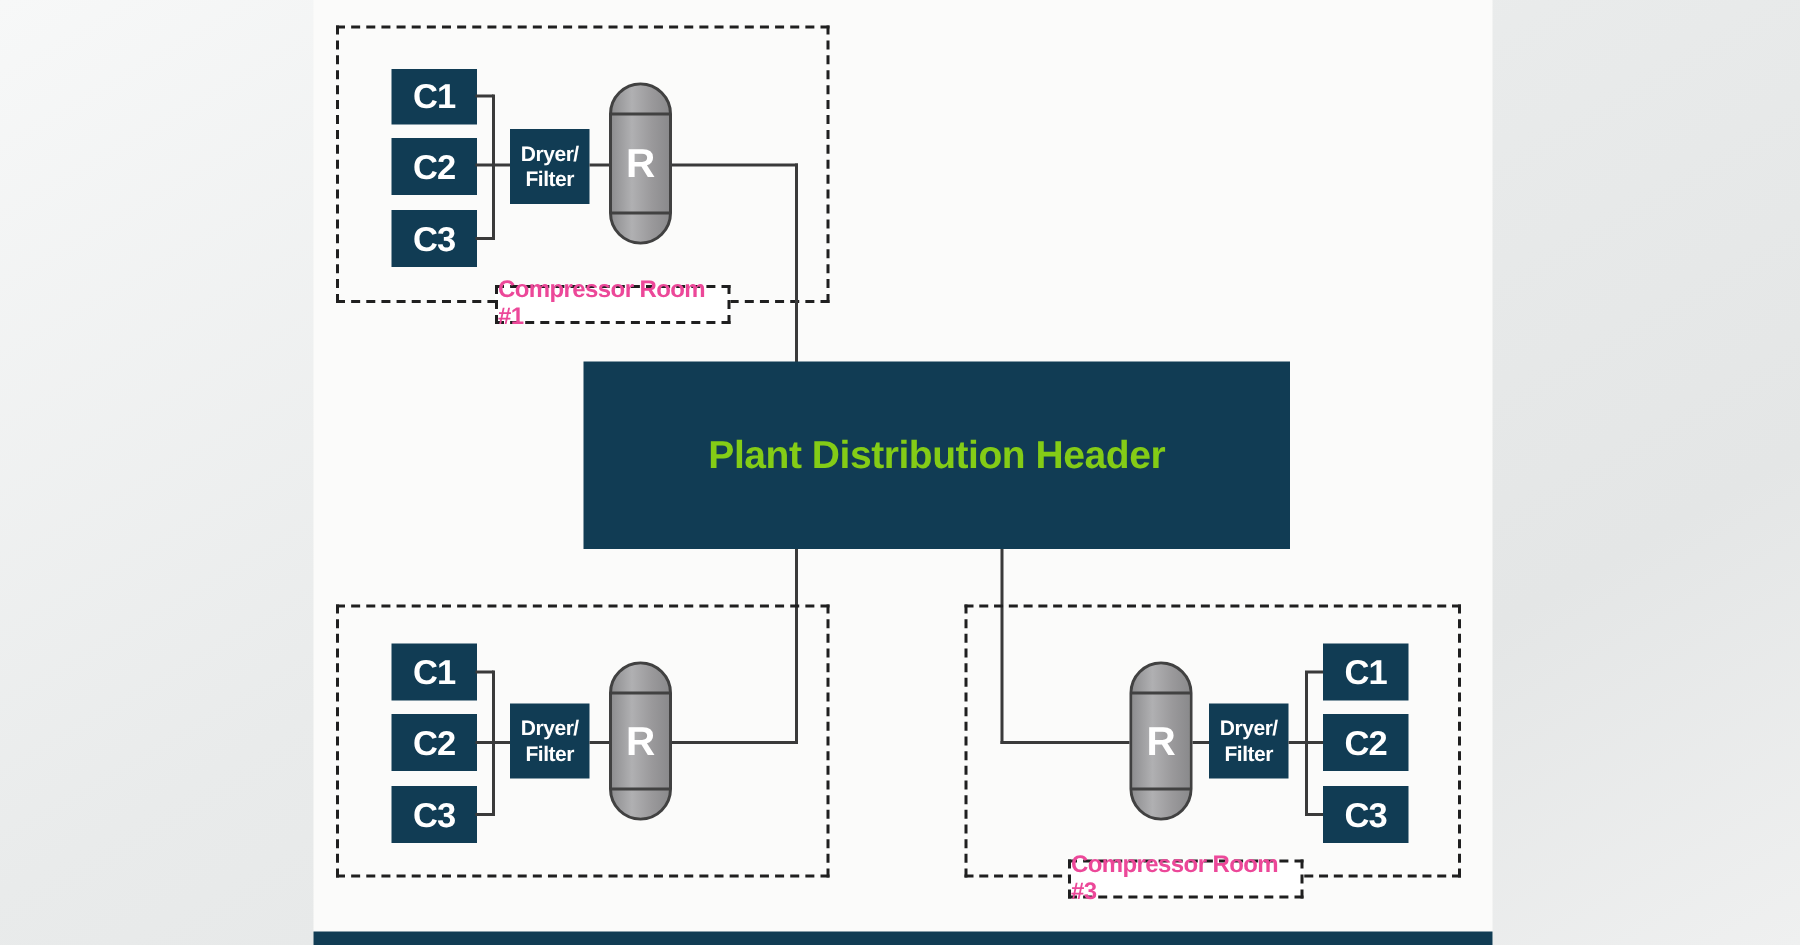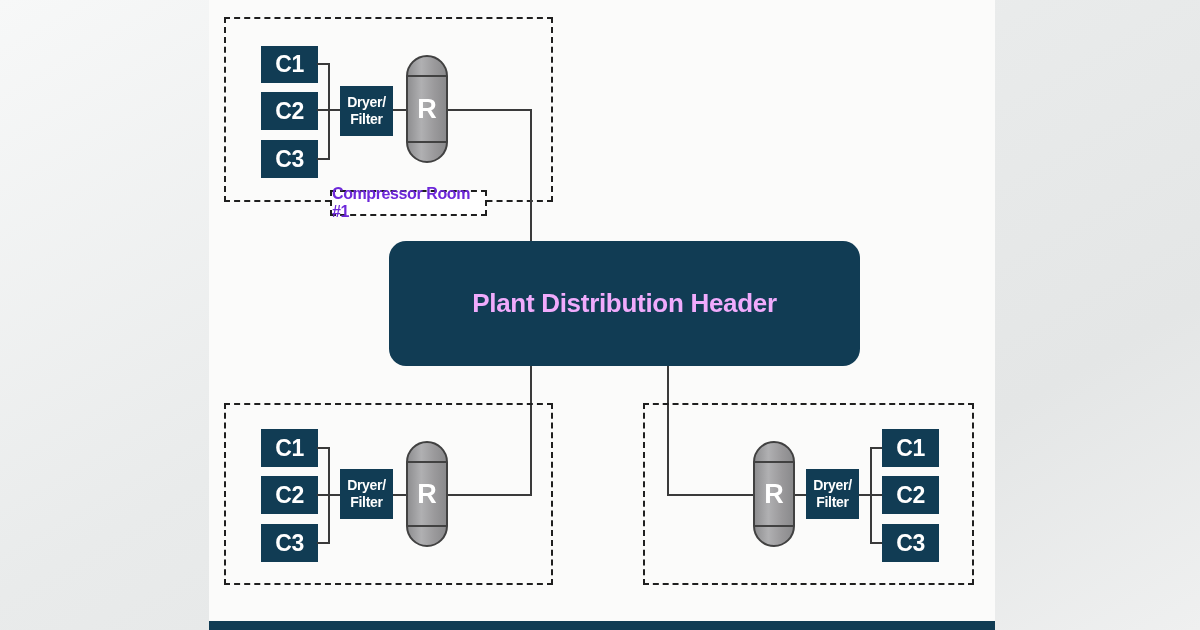--- a/index.html
+++ b/index.html
@@ -20,23 +20,23 @@
   .dfbox{background:var(--navy);color:#fff;display:flex;flex-direction:column;align-items:center;
          justify-content:center;font-weight:bold;font-size:14px;line-height:1.18;letter-spacing:-0.3px;}
   .pipe{background:var(--line);}
   .tank{background:linear-gradient(90deg,#8f8f91 0%,var(--tank-fill-light) 35%,var(--tank-fill) 70%,#8a8a8c 100%);
         border:2px solid var(--tank-border);border-radius:22px;
         display:flex;align-items:center;justify-content:center;
         color:#fff;font-weight:bold;font-size:27px;}
   .tank .cap{position:absolute;left:-1px;right:-1px;height:2px;background:var(--tank-border);}
   .tank .cap.top{top:18px;} .tank .cap.bot{bottom:18px;}
   .roomlabel{background:#fff;border:2px dashed var(--dash);display:flex;align-items:center;
-             justify-content:center;font-weight:bold;font-size:16px;color:#6d28d9;letter-spacing:-0.4px;}
+             justify-content:center;font-weight:bold;font-size:16px;color:#ec4899;letter-spacing:-0.4px;}
   #header-box{background:var(--navy);display:flex;align-items:center;justify-content:center;
-              color:#f0abfc;font-weight:bold;font-size:26px;letter-spacing:-0.3px;border-radius:17px;}
+              color:#84cc16;font-weight:bold;font-size:26px;letter-spacing:-0.3px;}
   #bottom-strip{background:var(--navy);}
 </style>
 </head>
 <body>
 
 <div id="stage">
   <div id="canvas"></div>
 
   <div class="abs room-border" style="left:224px;top:17px;width:329px;height:185px;"></div>
 
@@ -118,15 +118,16 @@
 
   <div class="abs pipe" style="left:859px;top:494px;width:24px;height:2px;"></div>
   <div class="abs pipe" style="left:870px;top:447px;width:2px;height:97px;"></div>
   <div class="abs pipe" style="left:872px;top:447px;width:10px;height:2px;"></div>
   <div class="abs pipe" style="left:872px;top:542px;width:10px;height:2px;"></div>
 
   <div class="abs cbox" style="left:882px;top:429px;width:57px;height:38px;">C1</div>
   <div class="abs cbox" style="left:882px;top:476px;width:57px;height:38px;">C2</div>
   <div class="abs cbox" style="left:882px;top:524px;width:57px;height:38px;">C3</div>
 
+  <div class="abs roomlabel" style="left:712px;top:573px;width:157px;height:26px;">Compressor Room #3</div>
 
   <div id="bottom-strip" class="abs" style="left:209px;top:621px;width:786px;height:9px;"></div>
 </div>
 
 </body></html>

